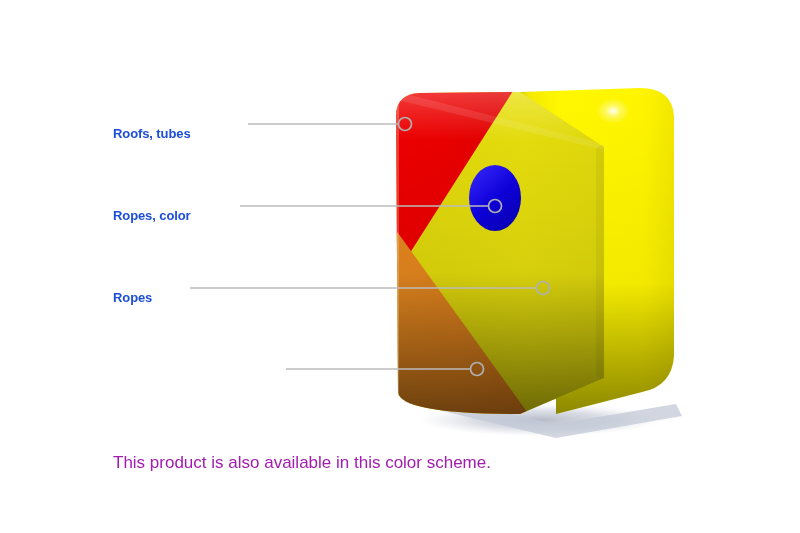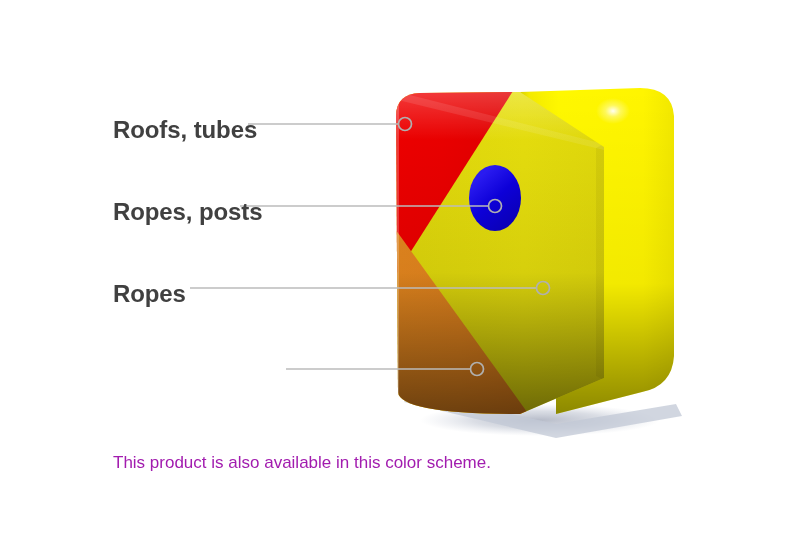--- a/index.html
+++ b/index.html
@@ -18,25 +18,26 @@
     height: 533px;
     background: #ffffff;
     overflow: hidden;
   }
 
   
   .label {
     position: absolute;
     font-family: "Liberation Sans", sans-serif;
     font-weight: bold;
-    font-size: 24px;
+    font-size: 13px;
     letter-spacing: -0.1px;
-    color: #404040;
+    color: #1d4ed8;
     white-space: nowrap;
     line-height: 1;
+    margin-top: 9px;
   }
 
   
   #caption {
     position: absolute;
     left: 113px;
     top: 454px;
     font-family: "Liberation Sans", sans-serif;
     font-size: 17px;
     font-weight: normal;
@@ -214,20 +215,20 @@
         <line x1="536" y1="288" x2="536.5" y2="288" stroke="#bbbbbb" stroke-width="1.6"></line>
         <circle cx="543" cy="288" r="6.5" fill="none" stroke="#b0b0b0" stroke-width="1.7"></circle>
         <line x1="286" y1="369" x2="470" y2="369" stroke="#bbbbbb" stroke-width="1.6"></line>
         <line x1="470" y1="369" x2="470.5" y2="369" stroke="#bbbbbb" stroke-width="1.6"></line>
         <circle cx="477" cy="369" r="6.5" fill="none" stroke="#b0b0b0" stroke-width="1.7"></circle>
       </g>
   </svg>
 
   <div class="label" style="left:113px; top:118px;">Roofs, tubes</div>
 
-  <div class="label" style="left:113px; top:200px;">Ropes, posts</div>
+  <div class="label" style="left:113px; top:200px;">Ropes, color</div>
 
   <div class="label" style="left:113px; top:282px;">Ropes</div>
 
 
   <div id="caption">This product is also available in this color scheme.</div>
 
 </div>
 
 </body></html>

